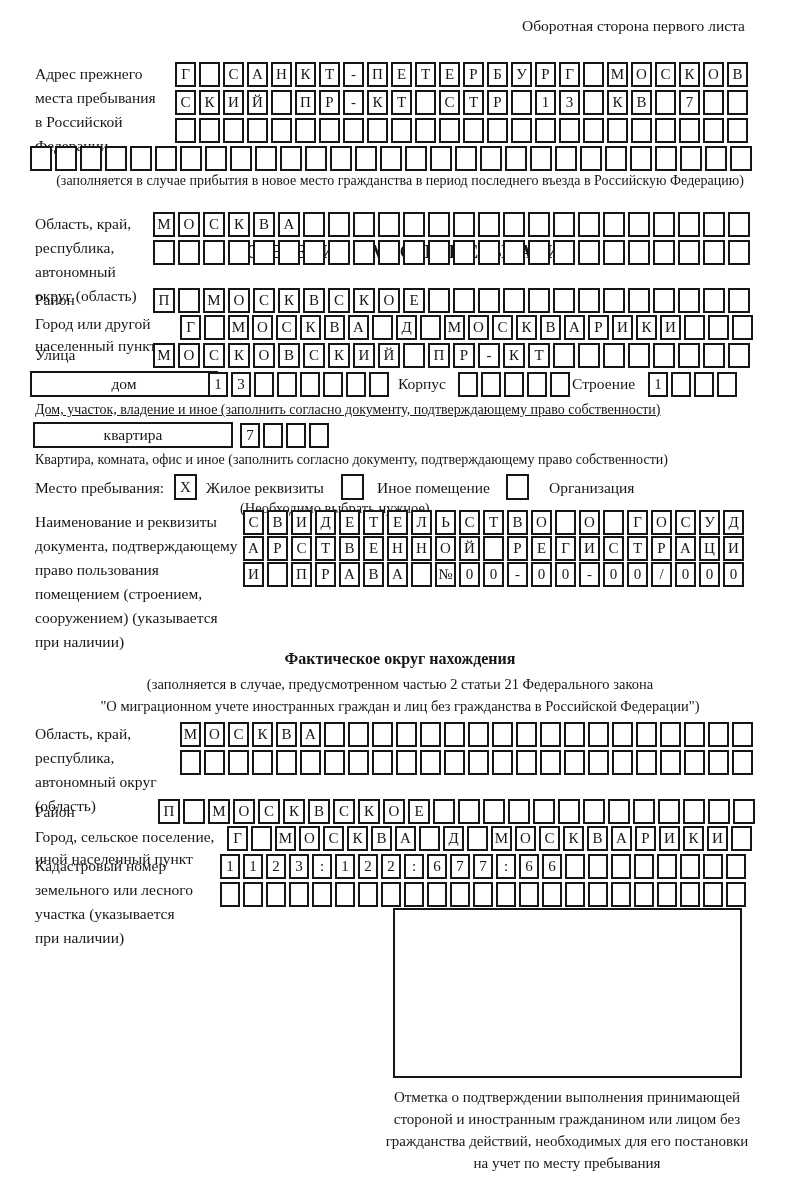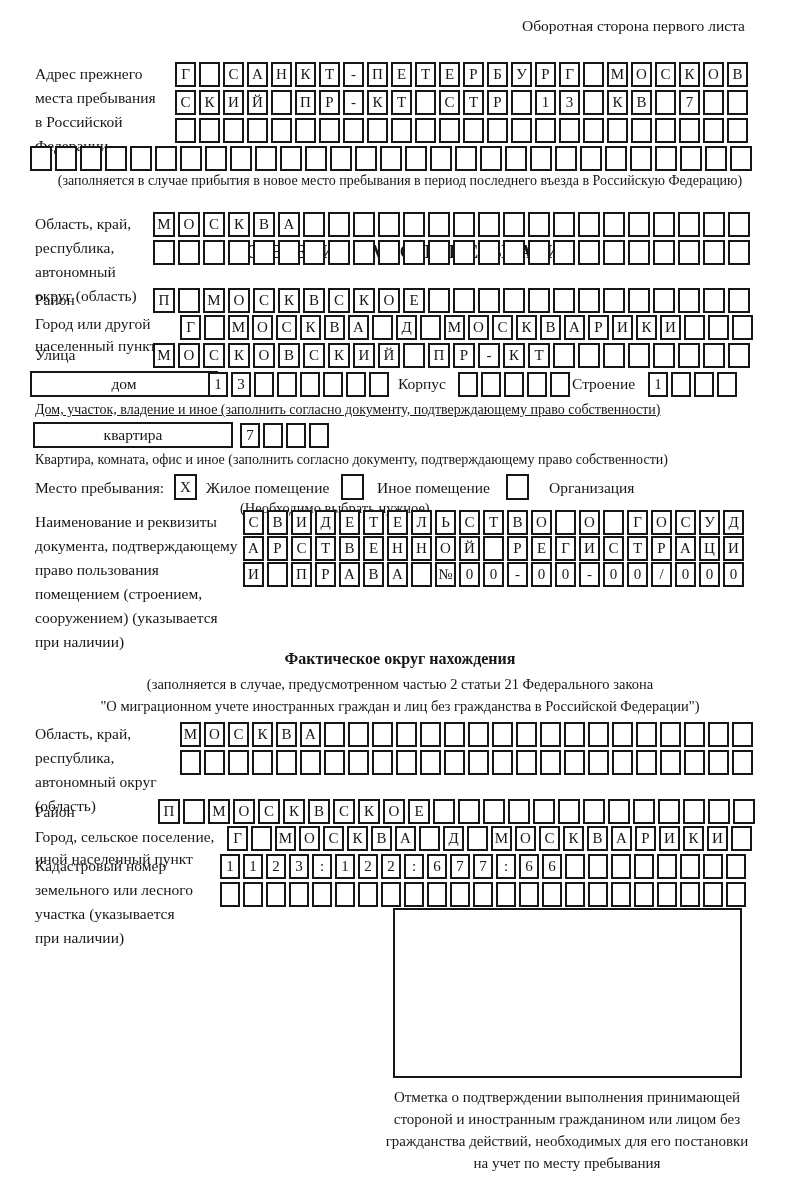--- a/index.html
+++ b/index.html
@@ -139,21 +139,21 @@
       <span class="cell"></span>
       <span class="cell"></span>
       <span class="cell"></span>
       <span class="cell"></span>
       <span class="cell"></span>
       <span class="cell"></span>
       <span class="cell"></span>
       <span class="cell"></span>
     </div>
 
-  <div class="abs note ctr" style="top:173px;">(заполняется в случае прибытия в новое место пребывания в период последнего въезда в Российскую Федерацию)</div>
+  <div class="abs note ctr" style="top:173px;">(заполняется в случае прибытия в новое место гражданства в период последнего въезда в Российскую Федерацию)</div>
 
   <div class="abs bold ctr" style="top:208px;font-size:18px;margin-top:34px;">2. СВЕДЕНИЯ О МЕСТЕ ПРЕБЫВАНИЯ</div>
 
   <div class="abs lbl" style="left:35px;top:214px;">Область, край,</div>
   <div class="abs lbl" style="left:35px;top:238px;">республика,</div>
   <div class="abs lbl" style="left:35px;top:262px;">автономный</div>
   <div class="abs lbl" style="left:35px;top:286px;">округ (область)</div>
   <div class="row p25" style="left:153px;top:212px;">
       <span class="cell">М</span>
       <span class="cell">О</span>
@@ -326,21 +326,21 @@
       <span class="cell">7</span>
       <span class="cell"></span>
       <span class="cell"></span>
       <span class="cell"></span>
     </div>
 
   <div class="abs note" style="left:35px;top:452px;">Квартира, комната, офис и иное (заполнить согласно документу, подтверждающему право собственности)</div>
 
   <div class="abs lbl" style="left:35px;top:478px;">Место пребывания:</div>
   <div class="chk" style="left:174px;top:474px;">X</div>
-  <div class="abs lbl" style="left:206px;top:478px;">Жилое помещение</div>
+  <div class="abs lbl" style="left:206px;top:478px;">Жилое реквизиты</div>
   <div class="chk" style="left:341px;top:474px;"></div>
   <div class="abs lbl" style="left:377px;top:478px;">Иное помещение</div>
   <div class="chk" style="left:506px;top:474px;"></div>
   <div class="abs lbl" style="left:549px;top:478px;">Организация</div>
   <div class="abs cnote" style="left:240px;top:500px;">(Необходимо выбрать нужное)</div>
 
   <div class="abs lbl" style="left:35px;top:512px;">Наименование и реквизиты</div>
   <div class="abs lbl" style="left:35px;top:536px;">документа, подтверждающему</div>
   <div class="abs lbl" style="left:35px;top:560px;">право пользования</div>
   <div class="abs lbl" style="left:35px;top:584px;">помещением (строением,</div>

